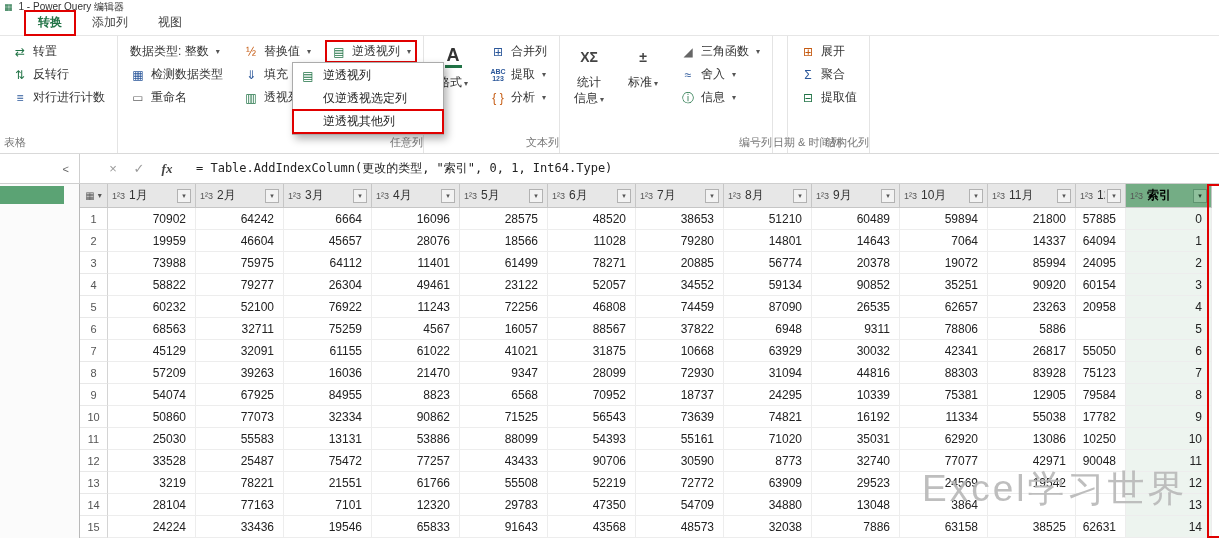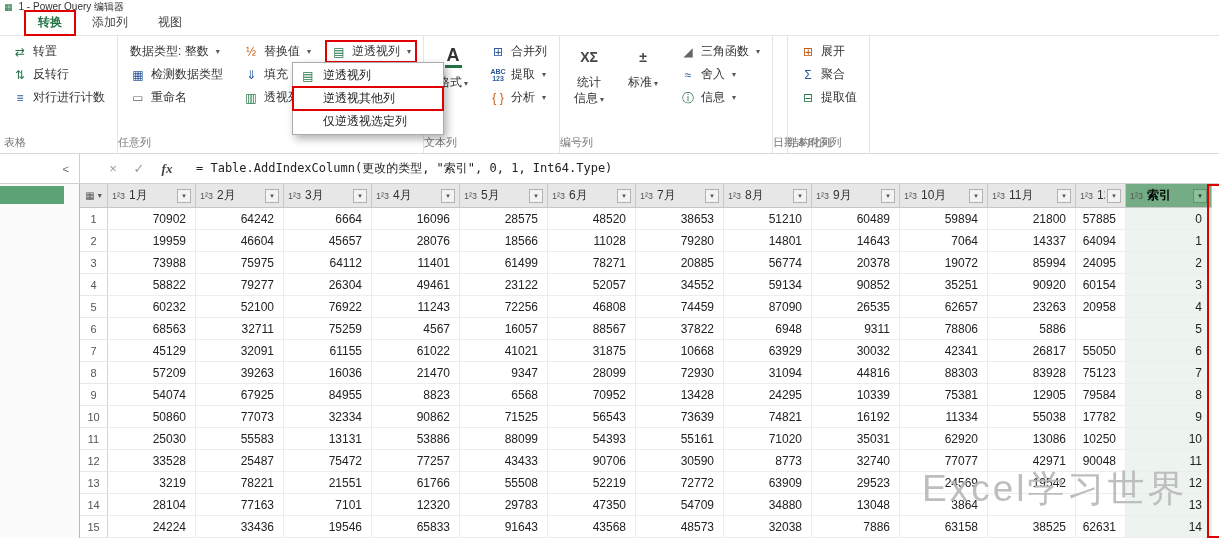--- a/index.html
+++ b/index.html
@@ -12,21 +12,21 @@
 
   
   .tabstrip{height:22px;background:#fff;display:flex;align-items:flex-end;padding-left:25px;gap:4px;border-bottom:1px solid #e6e6e6;}
   .tab{padding:3px 13px 4px;font-size:12px;color:#444;white-space:nowrap;cursor:default;}
   .tab.active{color:#217346;font-weight:bold;background:#fff;}
   .redbox{outline:2px solid #e00000;outline-offset:-1px;}
 
   
   .ribbon{height:118px;background:#fff;border-bottom:1px solid #d9d9d9;display:flex;position:relative;}
   .rgroup{position:relative;height:100%;border-right:1px solid #e4e4e4;padding:5px 7px 18px;}
-  .glabel{position:absolute;bottom:3px;left:0;right:0;text-align:left;font-size:11px;color:#777;white-space:nowrap;}
+  .glabel{position:absolute;bottom:3px;left:0;right:0;text-align:right;font-size:11px;color:#777;white-space:nowrap;}
   .glabel.left{text-align:left;padding-left:4px;}
   .gc{display:flex;gap:10px;align-items:flex-start;}
   .vcol{display:flex;flex-direction:column;gap:2px;}
   .sbtn{display:flex;align-items:center;gap:5px;height:21px;padding:0 5px;font-size:12px;color:#333;white-space:nowrap;cursor:default;}
   .icon{width:16px;text-align:center;font-size:12px;flex:0 0 16px;line-height:12px;}
   .ic-green{color:#217346;} .ic-blue{color:#2b579a;} .ic-orange{color:#c55a11;} .ic-gray{color:#666;}
   .two-line{font-size:7px;line-height:7px;white-space:pre-line;font-weight:bold;color:#2b579a;}
   .caret{font-size:8px;color:#555;margin-left:2px;}
   .bbtn{display:flex;flex-direction:column;align-items:center;width:44px;padding-top:2px;gap:3px;cursor:default;}
   .bicon{height:28px;display:flex;align-items:center;justify-content:center;font-size:19px;color:#333;}
@@ -246,25 +246,25 @@
     <div class="glabel">结构化列</div>
   </div>
 
 </div>
 
 <div class="menu">
   <div class="mitem">
     <span class="micon">▤</span>
     <span>逆透视列</span>
   </div>
+  <div class="mitem">
+    <span>仅逆透视选定列</span>
+  </div>
   <div class="mitem redbox">
     <span>逆透视其他列</span>
-  </div>
-  <div class="mitem">
-    <span>仅逆透视选定列</span>
   </div>
 </div>
 
 <div class="fbar">
   <div class="pane-head">
     <span class="collapse-btn">&lt;</span>
   </div>
   <div class="fx-area">
     <span class="fbtn-icon">×</span>
     <span class="fbtn-icon">✓</span>
@@ -481,21 +481,21 @@
           <div class="dcell col-idx idx-c">7</div>
         </div>
         <div class="drow">
           <div class="rnum">9</div>
           <div class="dcell col-m">54074</div>
           <div class="dcell col-m">67925</div>
           <div class="dcell col-m">84955</div>
           <div class="dcell col-m">8823</div>
           <div class="dcell col-m">6568</div>
           <div class="dcell col-m">70952</div>
-          <div class="dcell col-m">13428</div>
+          <div class="dcell col-m">18737</div>
           <div class="dcell col-m">24295</div>
           <div class="dcell col-m">10339</div>
           <div class="dcell col-m">75381</div>
           <div class="dcell col-m">12905</div>
           <div class="dcell col-12">79584</div>
           <div class="dcell col-idx idx-c">8</div>
         </div>
         <div class="drow">
           <div class="rnum">10</div>
           <div class="dcell col-m">50860</div>

